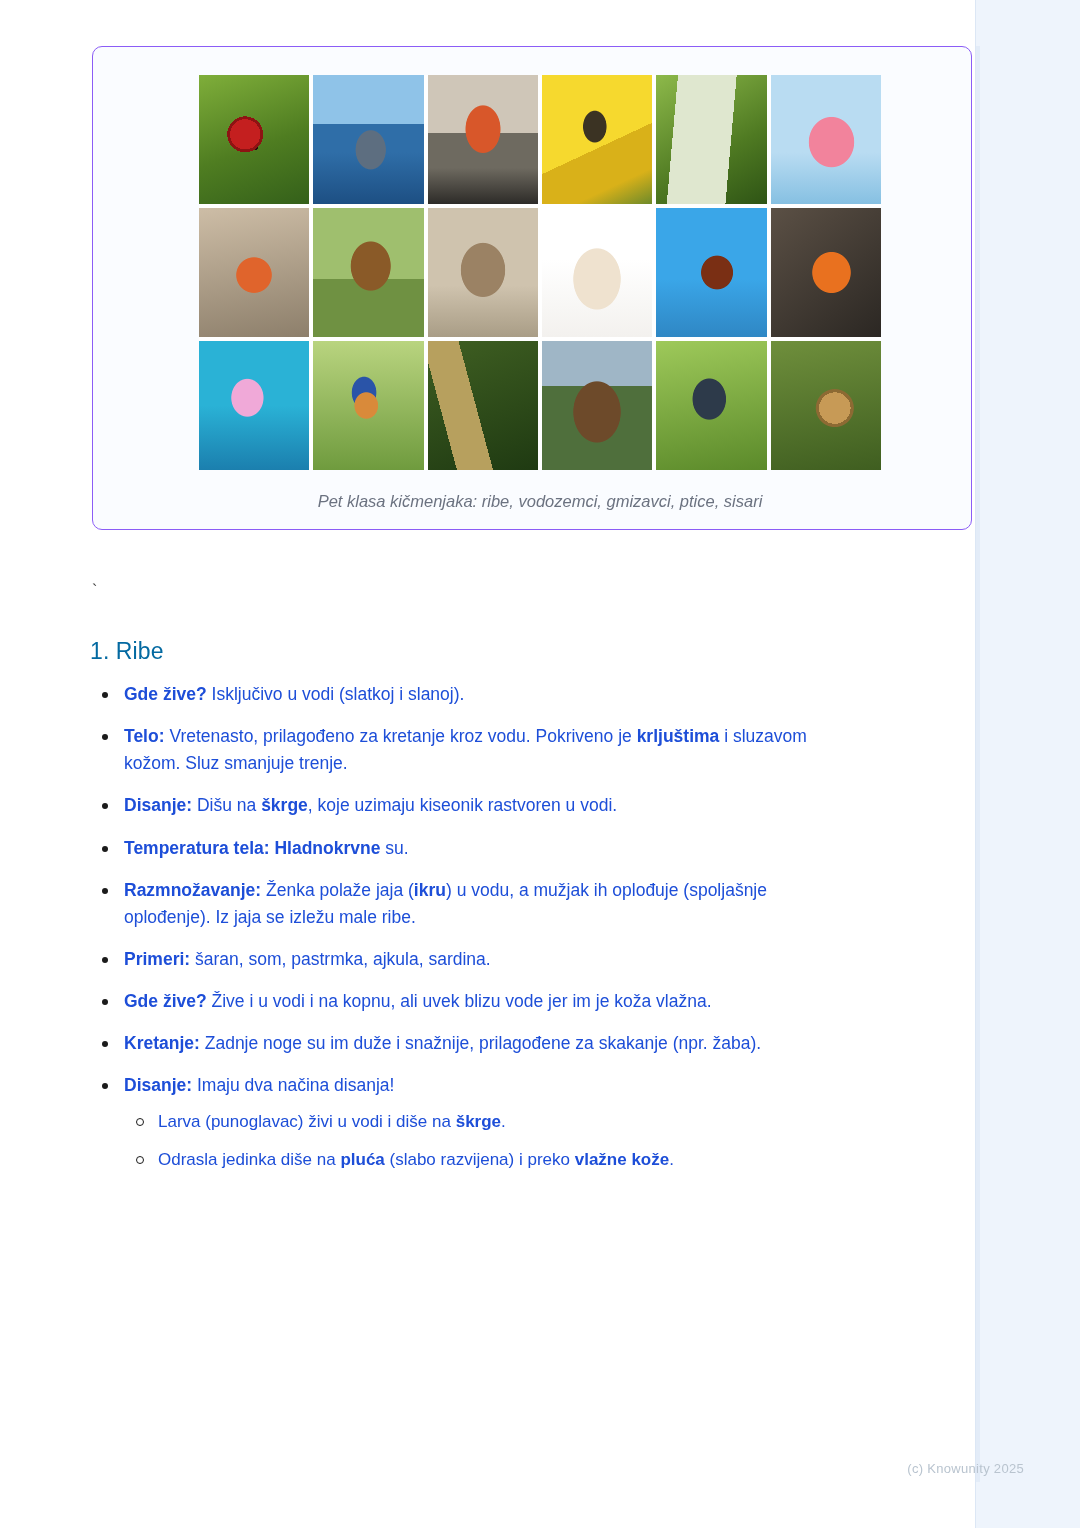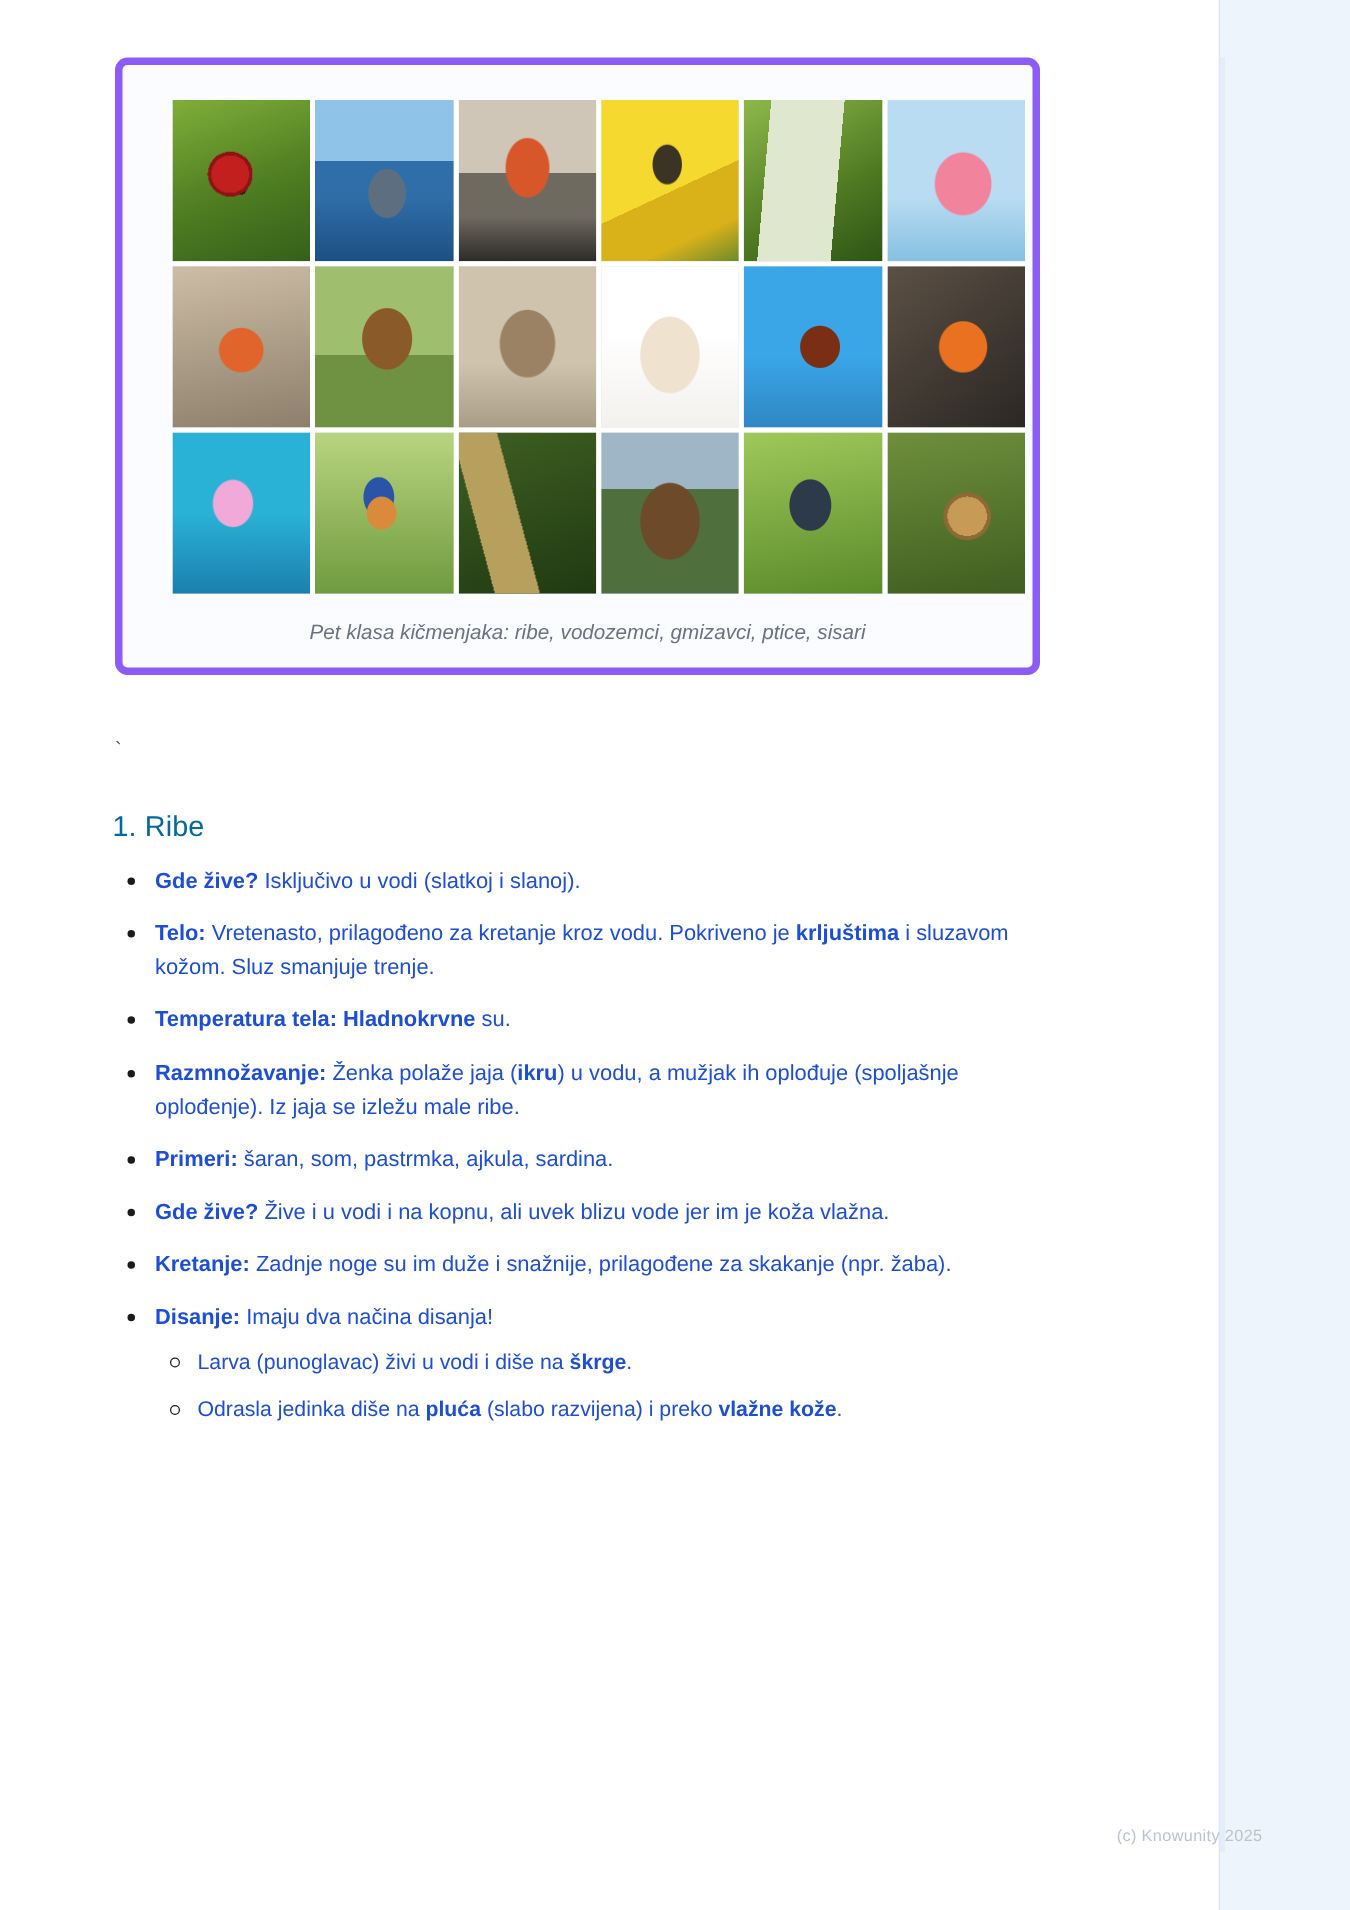--- a/index.html
+++ b/index.html
@@ -32,23 +32,23 @@
 
   .content {
     position: relative;
     width: 975px;
     padding: 0;
   }
 
   
   .img-card {
     margin: 46px 0 0 92px;
-    width: 740px;
+    width: 880px;
     background: #fafcff;
-    border: 6px solid #8b5cf6;
+    border: 1px solid #8b5cf6;
     border-radius: 10px;
     padding: 28px 24px 18px 40px;
   }
   .grid {
     width: 682px;
     margin: 0 auto;
     display: grid;
     grid-template-columns: repeat(6, 1fr);
     grid-auto-rows: 129px;
     gap: 4px;
@@ -211,21 +211,21 @@
     left: 12px; top: 9px;
     width: 6px; height: 6px;
     border: 1.4px solid #1b1b1b;
     border-radius: 50%;
     background: transparent;
   }
   b { font-weight: 700; }
 
   .watermark {
     position: absolute;
-    right: 70px;
+    right: 56px;
     bottom: 52px;
     font-size: 13px;
     color: #b9c4cf;
     letter-spacing: 0.3px;
   }
 </style>
 </head>
 <body>
 
 <div class="page-edge">
@@ -316,20 +316,23 @@
 
   <div class="tick">`</div>
 
   <h2>1. Ribe</h2>
   <ul class="list">
     <li>
       <b>Gde žive?</b><span> Isključivo u vodi (slatkoj i slanoj).</span>
     </li>
     <li>
       <b>Telo:</b><span> Vretenasto, prilagođeno za kretanje kroz vodu. Pokriveno je </span><b>krljuštima</b><span> i sluzavom kožom. Sluz smanjuje trenje.</span>
+    </li>
+    <li>
+      <b>Disanje:</b><span> Dišu na </span><b>škrge</b><span>, koje uzimaju kiseonik rastvoren u vodi.</span>
     </li>
     <li>
       <b>Temperatura tela: Hladnokrvne</b><span> su.</span>
     </li>
     <li>
       <b>Razmnožavanje:</b><span> Ženka polaže jaja (</span><b>ikru</b><span>) u vodu, a mužjak ih oplođuje (spoljašnje oplođenje). Iz jaja se izležu male ribe.</span>
     </li>
     <li>
       <b>Primeri:</b><span> šaran, som, pastrmka, ajkula, sardina.</span>
     </li>

